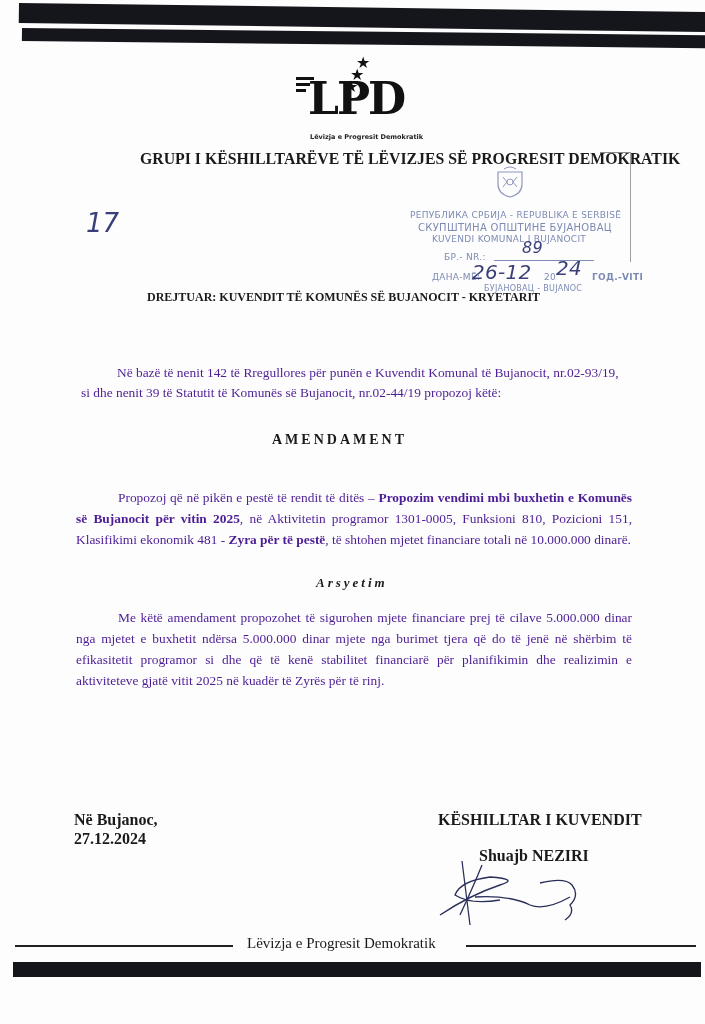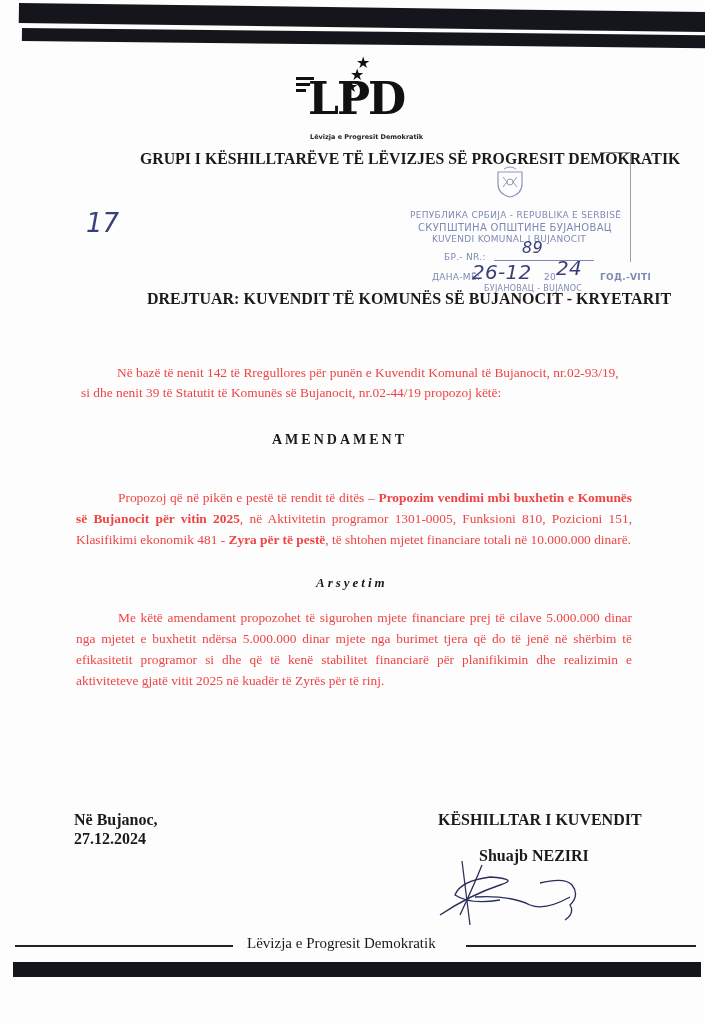--- a/index.html
+++ b/index.html
@@ -35,21 +35,21 @@
   .stamp {
     position: absolute; left: 404px; top: 160px; width: 230px; height: 130px;
     font-family: "DejaVu Sans", sans-serif; color: #7d8ab4; font-size: 9px;
   }
   .stamp-line { position: absolute; white-space: nowrap; letter-spacing: 0.3px; }
   .stamp-border-top { position: absolute; left: 196px; top: -8px; width: 30px; height: 1px; background: #8a8a8a; }
   .stamp-border-right { position: absolute; left: 226px; top: -8px; width: 1px; height: 110px; background: #a0a0a0; }
   .hand { font-family: "DejaVu Sans", sans-serif; color: #3a3f7a; font-style: italic; }
 
   .para {
-    position: absolute; font-size: 13.4px; line-height: 21px; color: #ef4444;
+    position: absolute; font-size: 13.4px; line-height: 21px; color: #4c1d95;
     text-align: justify;
   }
   .para b { font-weight: bold; }
   .center-title { position: absolute; font-weight: bold; letter-spacing: 3px; font-size: 14px; }
   .italic-title { position: absolute; font-weight: bold; font-style: italic; letter-spacing: 3px; font-size: 13px; }
   .sig-text { position: absolute; font-weight: bold; font-size: 16px; white-space: nowrap; }
   .footer-text { position: absolute; font-size: 15px; white-space: nowrap; color: #1a1a1a; }
 </style>
 </head>
 <body>
@@ -84,25 +84,25 @@
   <div class="stamp-line" style="left:6px; top:50px;">РЕПУБЛИКА СРБИЈА - REPUBLIKA E SERBISË</div>
   <div class="stamp-line" style="left:14px; top:62px; font-size:10px;">СКУПШТИНА ОПШТИНЕ БУЈАНОВАЦ</div>
   <div class="stamp-line" style="left:28px; top:74px;">KUVENDI KOMUNAL I BUJANOCIT</div>
   <div class="stamp-line" style="left:40px; top:92px;">БР.- NR.:</div>
   <div class="abs" style="left:90px; top:100px; width:100px; height:1px; background:#7d8ab4;"></div>
   <div class="stamp-line hand" style="left:118px; top:78px; font-size:16px; color:#3a3f7a;">89</div>
   <div class="stamp-line" style="left:28px; top:112px;">ДАНА-MË:</div>
   <div class="stamp-line hand" style="left:68px; top:100px; font-size:20px; color:#3a3f7a;">26-12</div>
   <div class="stamp-line" style="left:140px; top:112px;">20</div>
   <div class="stamp-line hand" style="left:152px; top:96px; font-size:20px; color:#3a3f7a;">24</div>
-  <div class="stamp-line" style="left:196px; top:112px; font-weight:bold;">ГОД.-VITI</div>
+  <div class="stamp-line" style="left:188px; top:112px; font-weight:bold;">ГОД.-VITI</div>
   <div class="stamp-line" style="left:80px; top:124px; font-size:8px;text-align:right;">БУЈАНОВАЦ - BUJANOC</div>
 </div>
 
-<div class="abs heading" style="left:147px; top:290px; font-size:16px;">DREJTUAR: KUVENDIT TË KOMUNËS SË BUJANOCIT - KRYETARIT</div>
+<div class="abs heading" style="left:147px; top:290px; font-size:12px;">DREJTUAR: KUVENDIT TË KOMUNËS SË BUJANOCIT - KRYETARIT</div>
 
 <div class="para" style="left:117px; top:362px; white-space:nowrap;">Në bazë të nenit 142 të Rregullores për punën e Kuvendit Komunal të Bujanocit, nr.02-93/19,</div>
 <div class="para" style="left:81px; top:382px; white-space:nowrap;">si dhe nenit 39 të Statutit të Komunës së Bujanocit, nr.02-44/19 propozoj këtë:</div>
 
 <div class="center-title" style="left:272px; top:432px;">AMENDAMENT</div>
 
 <div class="para" style="left:76px; top:487px; width:556px; text-indent:42px;">
   <span>Propozoj që në pikën e pestë të rendit të ditës – </span><b>Propozim vendimi mbi buxhetin e Komunës së Bujanocit për vitin 2025</b><span>, në Aktivitetin programor 1301-0005, Funksioni 810, Pozicioni 151, Klasifikimi ekonomik 481 - </span><b>Zyra për të pestë</b><span>, të shtohen mjetet financiare totali në 10.000.000 dinarë.</span>
 </div>
 

